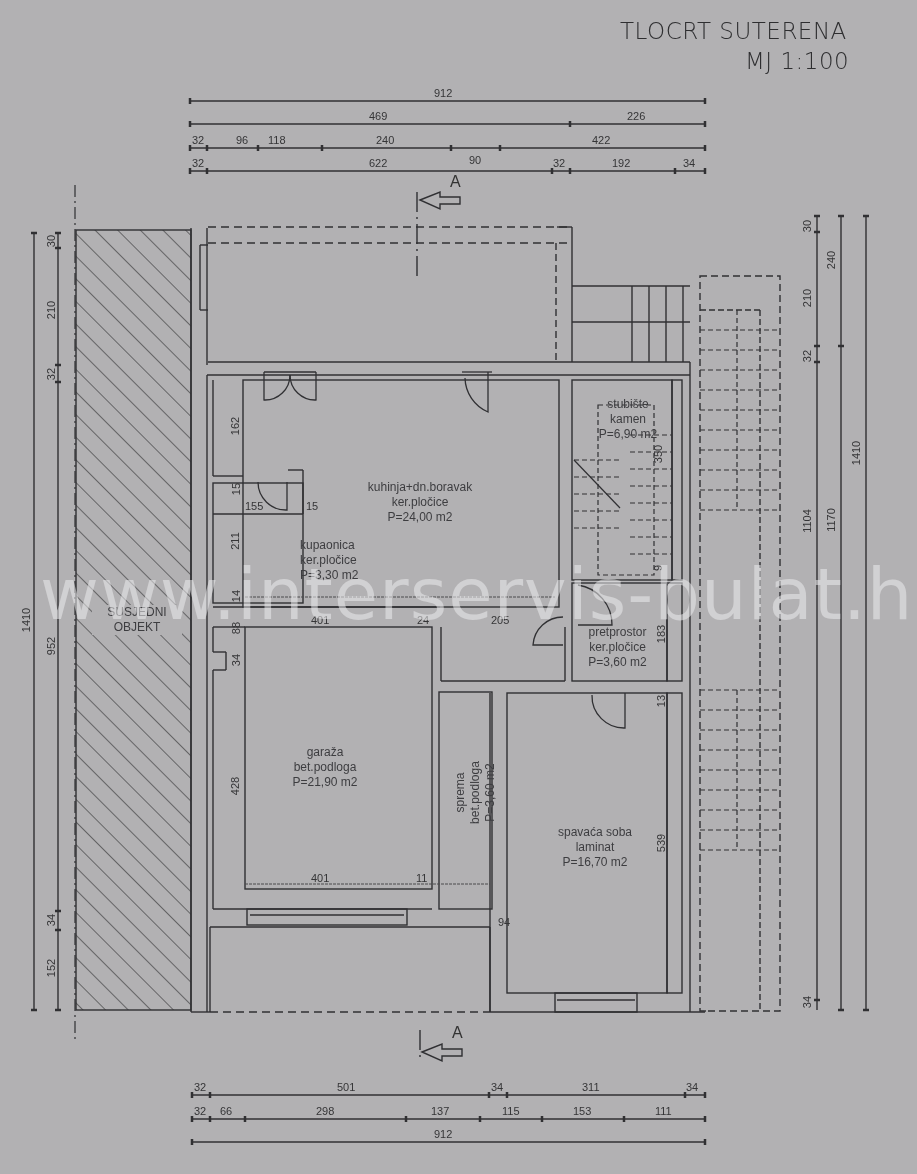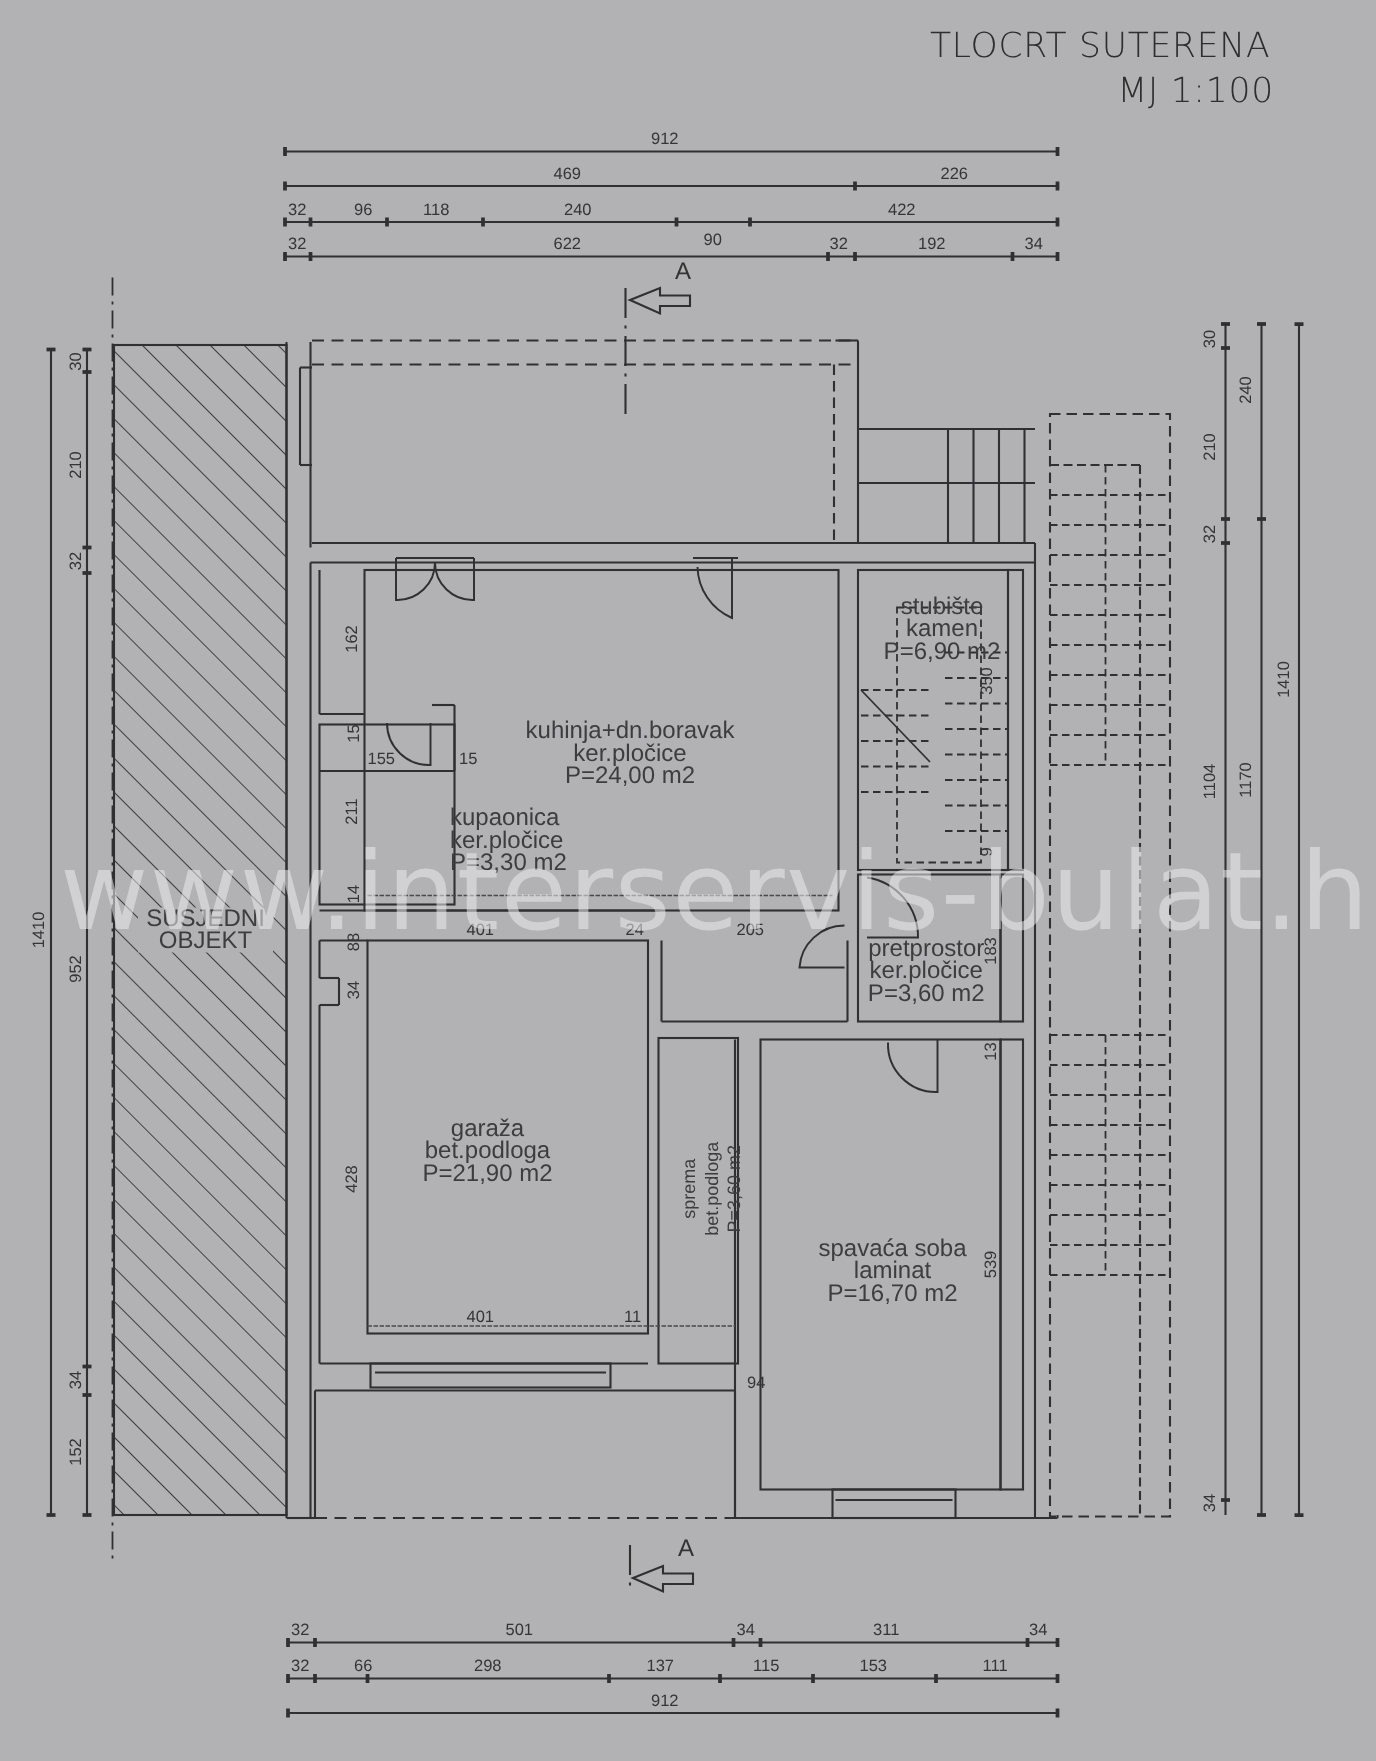--- a/index.html
+++ b/index.html
@@ -1,21 +1,21 @@
 <!DOCTYPE html>
 <html><head>
 <meta charset="utf-8">
 <style>
   html,body{margin:0;padding:0;}
   body{width:917px;height:1174px;background:#b2b1b3;overflow:hidden;position:relative;font-family:"Liberation Sans",sans-serif;color:#3a3a3c;}
   #plan{position:absolute;left:0;top:0;width:917px;height:1174px;}
   .title{position:absolute;font-family:"DejaVu Sans",sans-serif;color:#2e2e30;font-weight:300;}
   #t1{left:620px;top:18px;font-size:23px;letter-spacing:0.5px;}
   #t2{left:745px;top:48px;font-size:23px;letter-spacing:0.5px;}
-  .lbl{position:absolute;font-size:16px;text-align:center;line-height:15px;color:#3d3d40;}
+  .lbl{position:absolute;font-size:12px;text-align:center;line-height:15px;color:#3d3d40;}
   .dim{position:absolute;font-size:11px;color:#353537;line-height:12px;white-space:nowrap;}
   .vdim{transform:rotate(-90deg);transform-origin:center;}
   .vlbl{position:absolute;font-size:12px;line-height:15px;text-align:center;transform:rotate(-90deg);color:#3d3d40;}
   .watermark{position:absolute;left:40px;top:552px;font-size:72px;color:rgba(235,235,237,0.55);font-family:"DejaVu Sans",sans-serif;letter-spacing:1px;white-space:nowrap;pointer-events:none;}
   .secA{position:absolute;font-size:16px;color:#333;}
 </style>
 </head>
 <body>
 
 <svg id="plan" width="917" height="1174" viewBox="0 0 917 1174" xmlns="http://www.w3.org/2000/svg">
@@ -305,37 +305,37 @@
   <div>spavaća soba</div>
   <div>laminat</div>
   <div>P=16,70 m2</div>
 </div>
 
 <div class="dim" style="left:434px;top:87px;">912</div>
 <div class="dim" style="left:369px;top:110px;">469</div>
 <div class="dim" style="left:627px;top:110px;">226</div>
 <div class="dim" style="left:192px;top:134px;">32</div>
 <div class="dim" style="left:236px;top:134px;">96</div>
-<div class="dim" style="left:282px;top:134px;">118</div>
+<div class="dim" style="left:268px;top:134px;">118</div>
 <div class="dim" style="left:376px;top:134px;">240</div>
 <div class="dim" style="left:469px;top:134px;margin-top:20px;">90</div>
 <div class="dim" style="left:592px;top:134px;">422</div>
 <div class="dim" style="left:192px;top:157px;">32</div>
 <div class="dim" style="left:369px;top:157px;">622</div>
 <div class="dim" style="left:553px;top:157px;">32</div>
 <div class="dim" style="left:612px;top:157px;text-align:right;">192</div>
 <div class="dim" style="left:683px;top:157px;">34</div>
 
 <div class="dim" style="left:194px;top:1081px;">32</div>
 <div class="dim" style="left:337px;top:1081px;">501</div>
 <div class="dim" style="left:491px;top:1081px;">34</div>
 <div class="dim" style="left:582px;top:1081px;">311</div>
 <div class="dim" style="left:686px;top:1081px;">34</div>
 <div class="dim" style="left:194px;top:1105px;">32</div>
-<div class="dim" style="left:236px;top:1105px;">66</div>
+<div class="dim" style="left:220px;top:1105px;">66</div>
 <div class="dim" style="left:316px;top:1105px;text-align:right;">298</div>
 <div class="dim" style="left:431px;top:1105px;">137</div>
 <div class="dim" style="left:502px;top:1105px;">115</div>
 <div class="dim" style="left:573px;top:1105px;">153</div>
 <div class="dim" style="left:655px;top:1105px;">111</div>
 <div class="dim" style="left:434px;top:1128px;">912</div>
 
 <div class="dim vdim" style="left:14px;top:614px;">1410</div>
 <div class="dim vdim" style="left:45px;top:235px;">30</div>
 <div class="dim vdim" style="left:42px;top:304px;">210</div>

